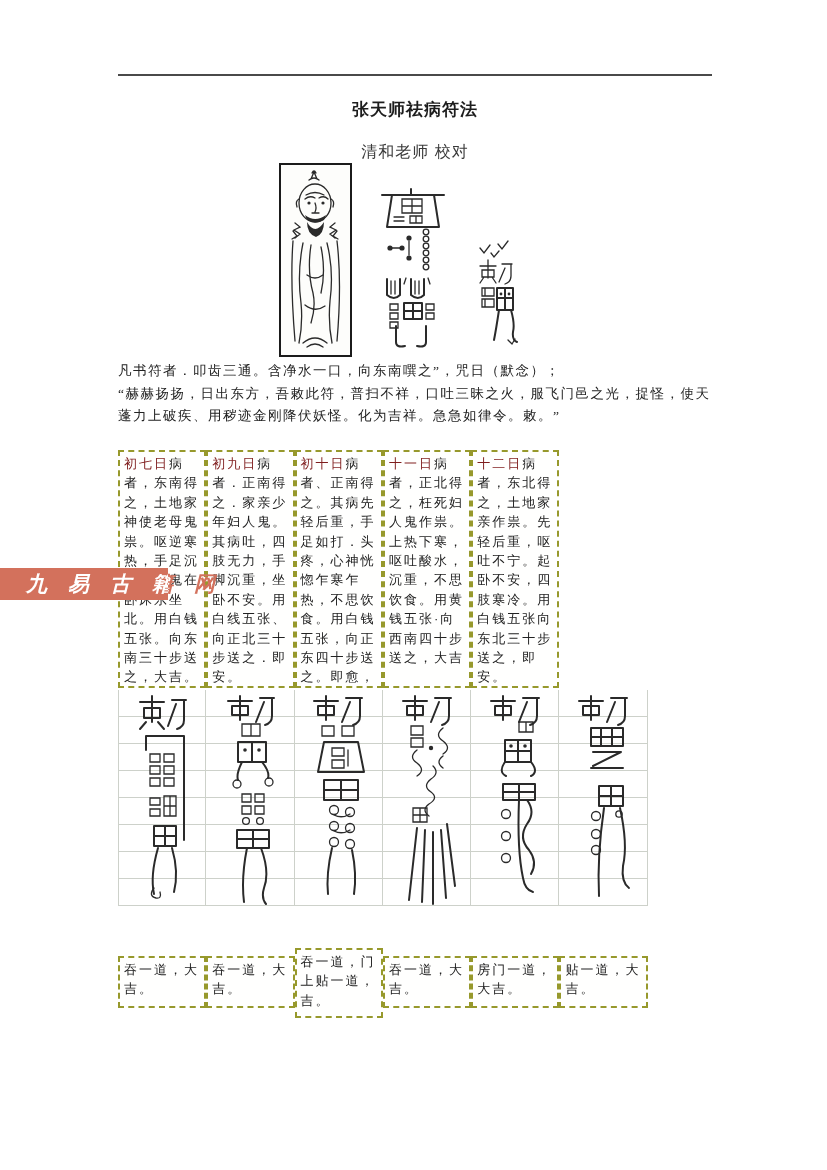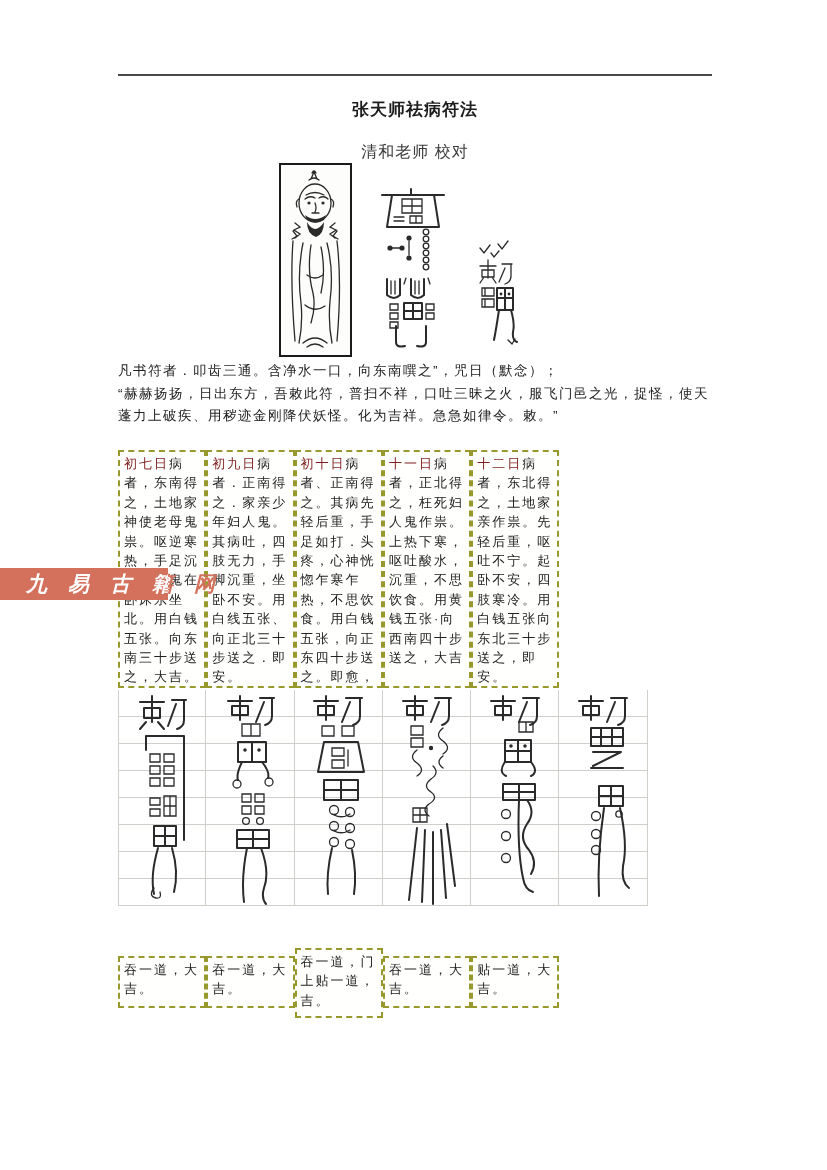--- a/index.html
+++ b/index.html
@@ -12,21 +12,21 @@
          font-size:17px;font-weight:bold;letter-spacing:1px;color:#1d1d1d;}
   .subtitle{position:absolute;left:118px;top:142px;width:594px;text-align:center;
             font-size:16px;color:#3a3a3a;letter-spacing:1px;}
 
   .portrait-box{position:absolute;left:279px;top:163px;width:73px;height:194px;
                 border:2.5px solid #1b1b1b;box-sizing:border-box;background:#fdfdfb;}
   .talisman-main{position:absolute;left:378px;top:186px;width:70px;height:166px;}
   .talisman-small{position:absolute;left:474px;top:240px;width:46px;height:110px;}
 
   .intro{position:absolute;left:118px;top:360px;width:600px;font-size:13.5px;
-         line-height:22.5px;color:#222;letter-spacing:1.5px;}
+         line-height:22.5px;color:#222;letter-spacing:1.5px;font-family:Liberation Serif, serif;}
 
   
   .trow{position:absolute;left:118px;width:530px;display:flex;align-items:flex-start;}
   .trow1{top:450px;}
   .trow2{top:690px;height:216px;}
   .trow3{top:908px;margin-top:48px;}
   .tcell{box-sizing:border-box;width:88.3px;border:2px dashed #97992c;background:#fffffe;
          font-size:13px;line-height:19.4px;letter-spacing:2px;padding:2px 3px 2px 4px;
          color:#222;}
   .tcell .day{color:#7f1d1d;}
@@ -232,20 +232,21 @@
         <path class="ink" d="M41 118 q-7 48 -5 88 M57 118 q8 36 3 58 q-2 16 6 22"></path>
       </svg>
     </div>
   </div>
 
   <div class="trow trow3">
     <div class="tcell">吞一道，大吉。</div>
     <div class="tcell">吞一道，大吉。</div>
     <div class="tcell tall">吞一道，门上贴一道，吉。</div>
     <div class="tcell">吞一道，大吉。</div>
+    <div class="tcell">房门一道，大吉。</div>
     <div class="tcell">贴一道，大吉。</div>
   </div>
 
   <div class="wm">
     <div class="wm-text wm-red">九易古籍网</div>
     <div class="wm-banner">
       <div class="wm-text">九易古籍网</div>
     </div>
   </div>
 

